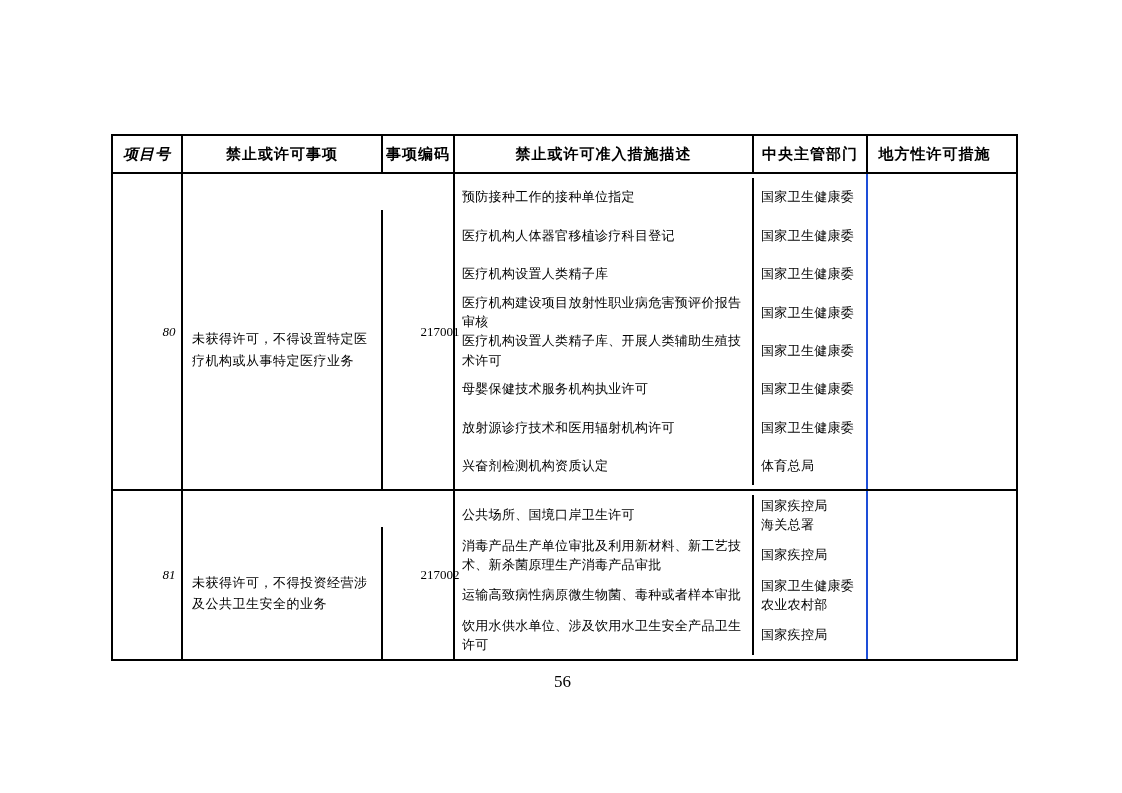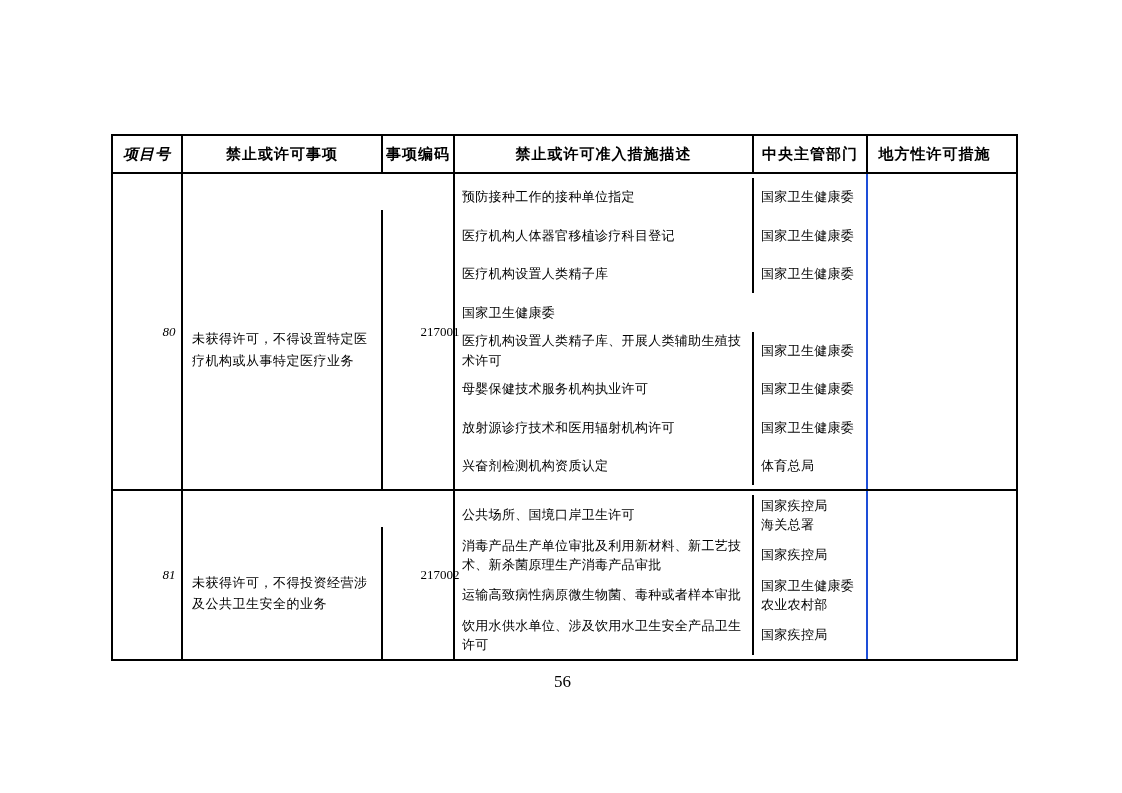--- a/index.html
+++ b/index.html
@@ -138,20 +138,21 @@
         </div>
         <div class="subrow">
           <div class="measure">医疗机构人体器官移植诊疗科目登记</div>
           <div class="dept">国家卫生健康委</div>
         </div>
         <div class="subrow">
           <div class="measure">医疗机构设置人类精子库</div>
           <div class="dept">国家卫生健康委</div>
         </div>
         <div class="subrow">
+          <div class="measure">医疗机构建设项目放射性职业病危害预评价报告审核</div>
           <div class="dept">国家卫生健康委</div>
         </div>
         <div class="subrow">
           <div class="measure">医疗机构设置人类精子库、开展人类辅助生殖技术许可</div>
           <div class="dept">国家卫生健康委</div>
         </div>
         <div class="subrow">
           <div class="measure">母婴保健技术服务机构执业许可</div>
           <div class="dept">国家卫生健康委</div>
         </div>

